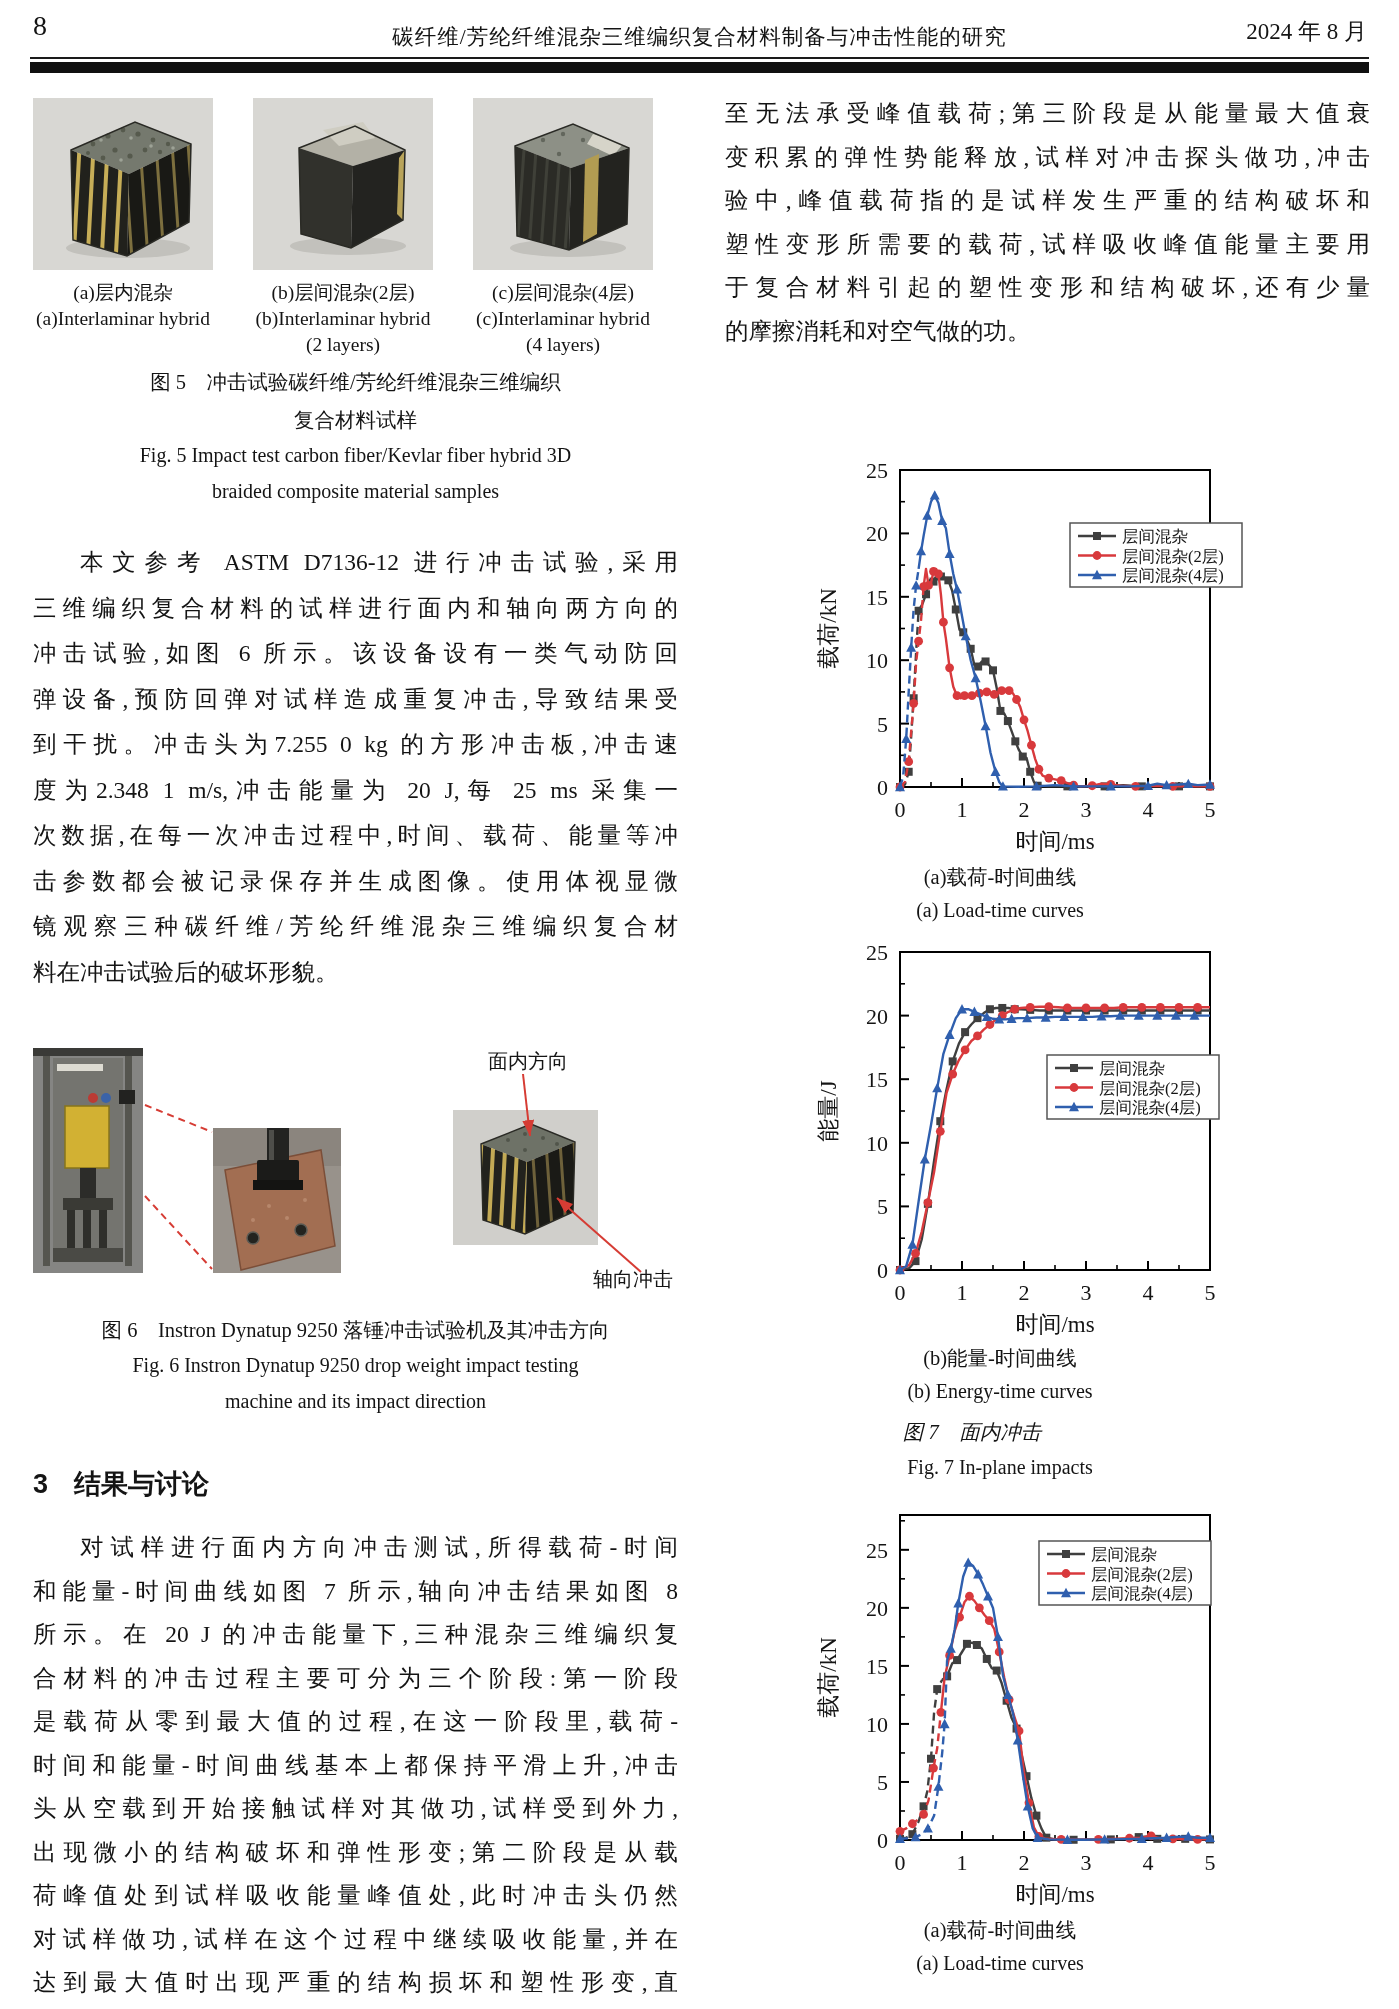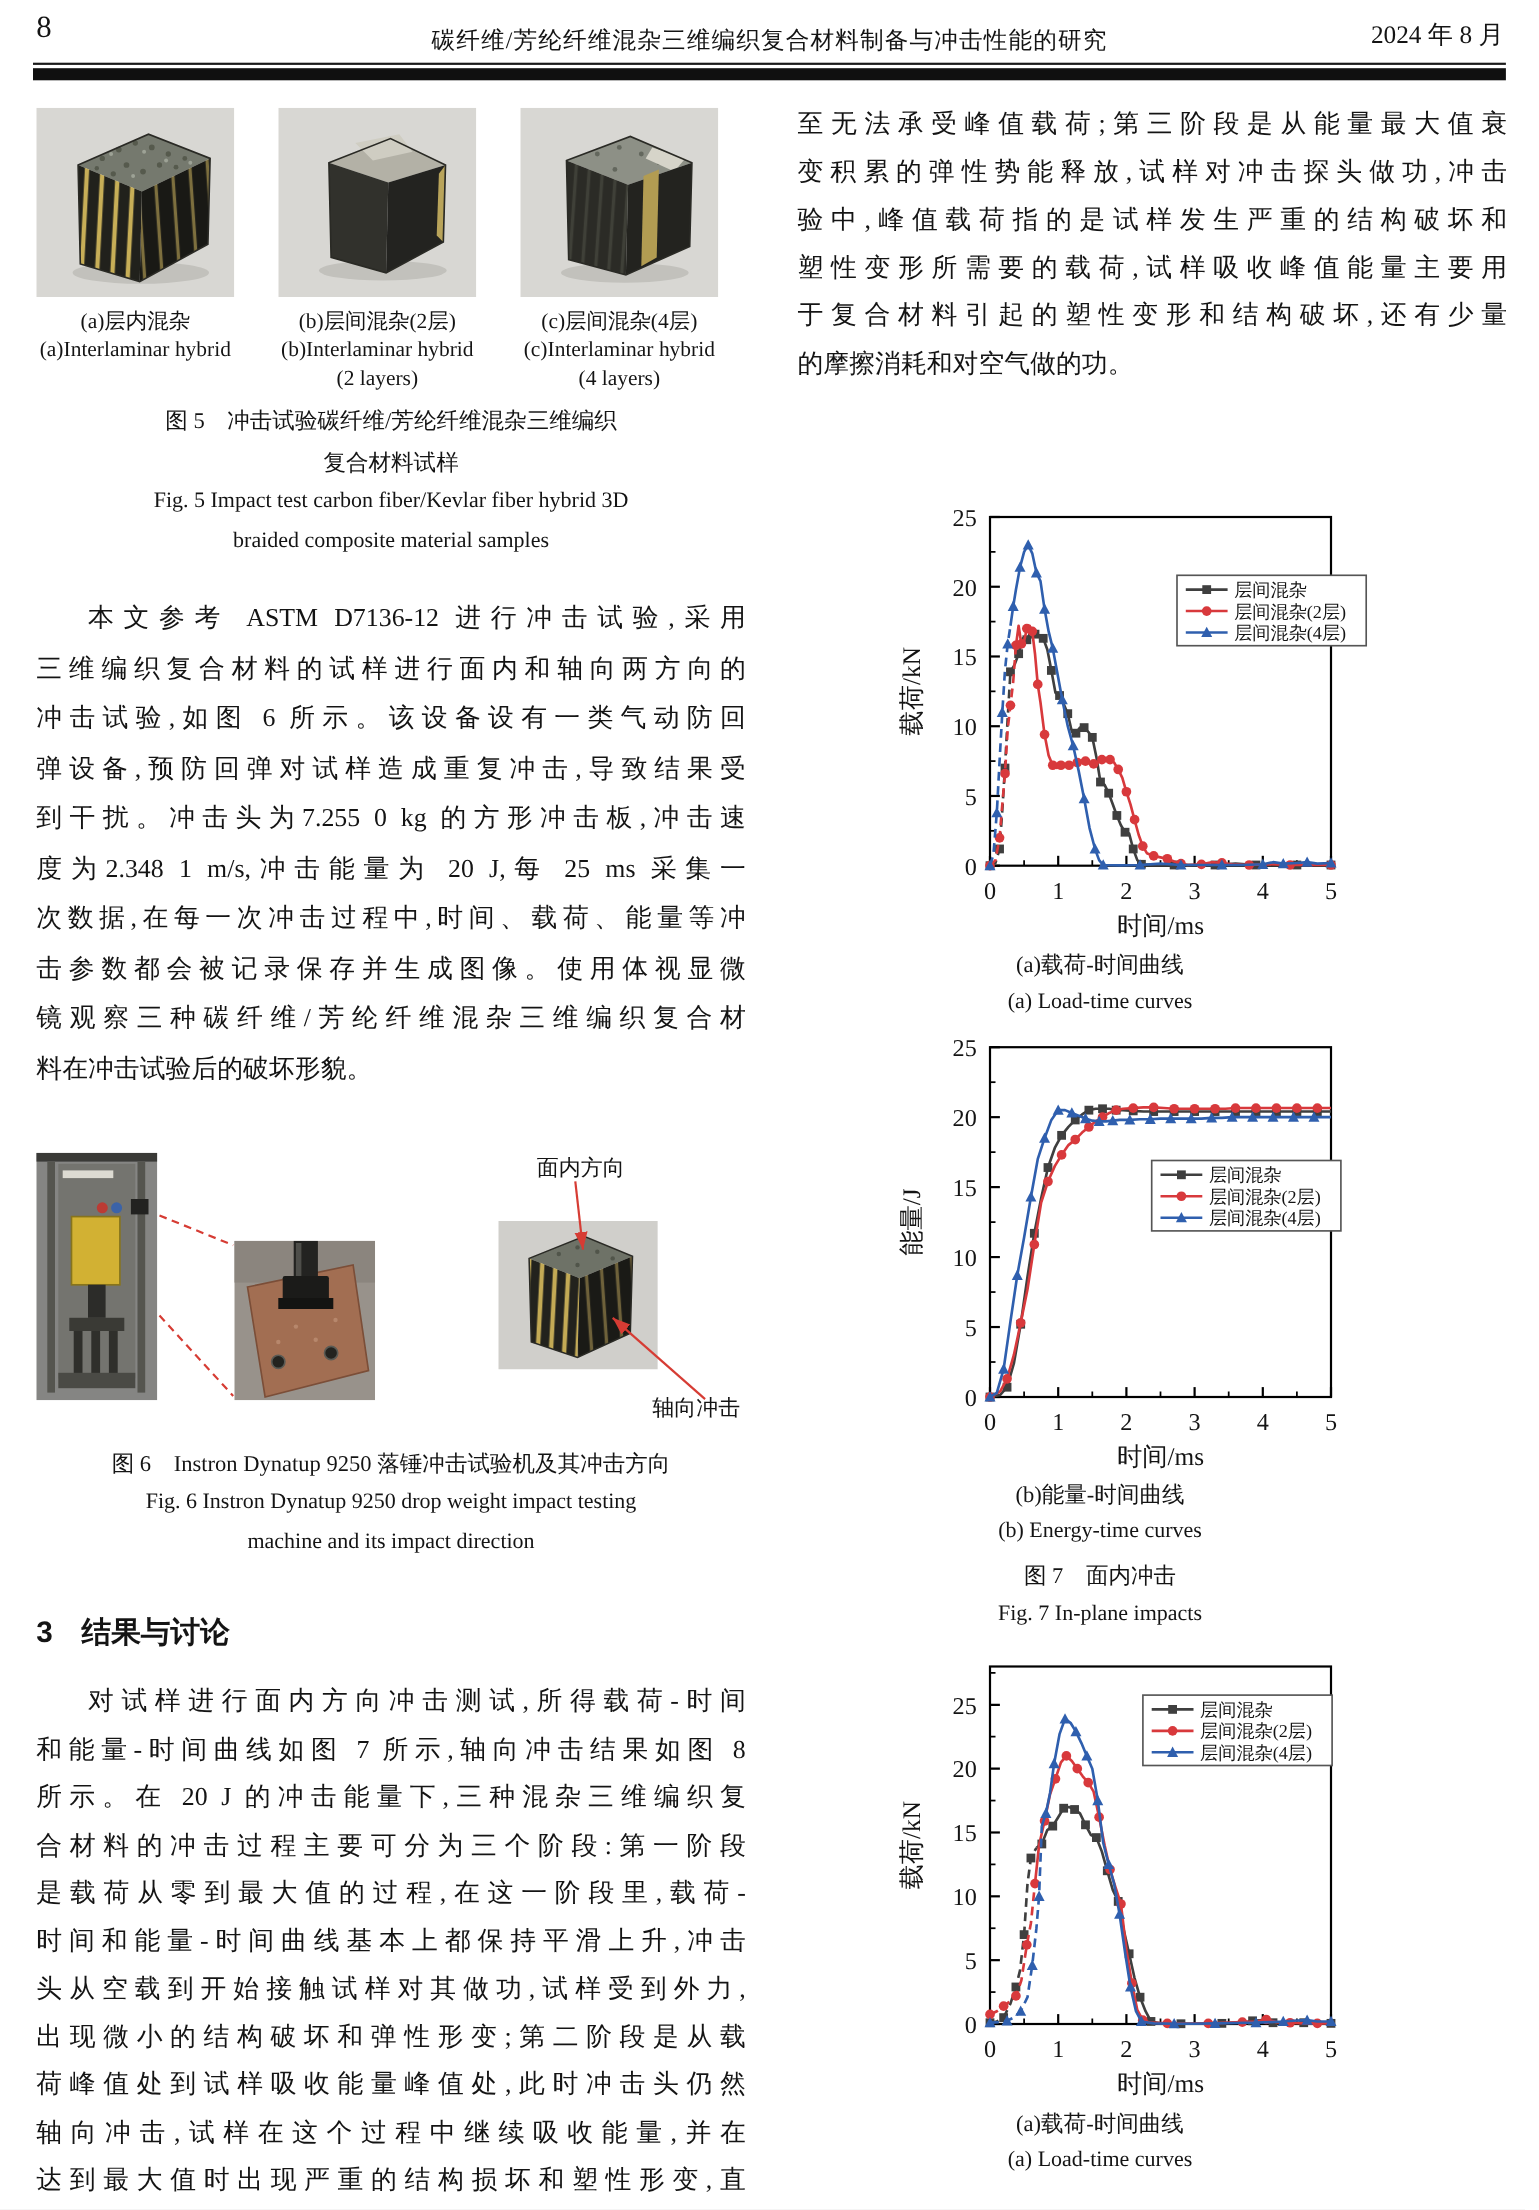--- a/index.html
+++ b/index.html
@@ -231,21 +231,21 @@
   <div class="abs para lh44" style="left:33px;top:1526px;">
       <div class="tline" style="text-indent: 2em;">对试样进行面内方向冲击测试,所得载荷-时间</div>
       <div class="tline">和能量-时间曲线如图 7 所示,轴向冲击结果如图 8</div>
       <div class="tline">所示。在 20 J 的冲击能量下,三种混杂三维编织复</div>
       <div class="tline">合材料的冲击过程主要可分为三个阶段:第一阶段</div>
       <div class="tline">是载荷从零到最大值的过程,在这一阶段里,载荷-</div>
       <div class="tline">时间和能量-时间曲线基本上都保持平滑上升,冲击</div>
       <div class="tline">头从空载到开始接触试样对其做功,试样受到外力,</div>
       <div class="tline">出现微小的结构破坏和弹性形变;第二阶段是从载</div>
       <div class="tline">荷峰值处到试样吸收能量峰值处,此时冲击头仍然</div>
-      <div class="tline">轴向冲击,试样在这个过程中继续吸收能量,并在</div>
+      <div class="tline">对试样做功,试样在这个过程中继续吸收能量,并在</div>
       <div class="tline">达到最大值时出现严重的结构损坏和塑性形变,直</div>
     </div>
 
   <div class="abs para lh44" style="left:725px;top:92px;">
       <div class="tline">至无法承受峰值载荷;第三阶段是从能量最大值衰</div>
       <div class="tline">变积累的弹性势能释放,试样对冲击探头做功,冲击</div>
       <div class="tline">验中,峰值载荷指的是试样发生严重的结构破坏和</div>
       <div class="tline">塑性变形所需要的载荷,试样吸收峰值能量主要用</div>
       <div class="tline">于复合材料引起的塑性变形和结构破坏,还有少量</div>
       <div class="tline lastline">的摩擦消耗和对空气做的功。</div>
@@ -513,21 +513,21 @@
           <line x1="295" y1="147.5" x2="333" y2="147.5" stroke="#d8393c" stroke-width="2.4"></line>
           <circle cx="314" cy="147.5" r="4.4" fill="#d8393c"></circle>
           <text x="339" y="153.5" font-size="16.5">层间混杂(2层)</text>
           <line x1="295" y1="167" x2="333" y2="167" stroke="#2f5fae" stroke-width="2.4"></line>
           <polygon points="314,161.8 309,171.2 319,171.2" fill="#2f5fae"></polygon>
           <text x="339" y="173" font-size="16.5">层间混杂(4层)</text>
         </g>
       </svg></div>
   <div class="abs figtitle" style="left:720px;top:1344px;width:560px;">(b)能量-时间曲线</div>
   <div class="abs figtitle-en" style="left:720px;top:1380px;width:560px;">(b) Energy-time curves</div>
-  <div class="abs figtitle" style="left:720px;top:1418px;width:560px;">图 7　面内冲击</div>
+  <div class="abs figtitle" style="left:692px;top:1418px;width:560px;font-style:italic;">图 7　面内冲击</div>
   <div class="abs figtitle-en" style="left:720px;top:1456px;width:560px;">Fig. 7   In-plane impacts</div>
 
   <div class="abs" style="left:760px;top:1505px;width:580px;height:410px;"><svg width="580" height="410" viewBox="0 0 580 410">
         <g>
           <rect x="140" y="10" width="310" height="325" fill="none" stroke="#000" stroke-width="2"></rect>
           <line x1="140" y1="335" x2="140" y2="326" stroke="#000" stroke-width="2"></line>
           <text x="140" y="365" text-anchor="middle" font-size="22">0</text>
           <line x1="202" y1="335" x2="202" y2="326" stroke="#000" stroke-width="2"></line>
           <text x="202" y="365" text-anchor="middle" font-size="22">1</text>
           <line x1="264" y1="335" x2="264" y2="326" stroke="#000" stroke-width="2"></line>

